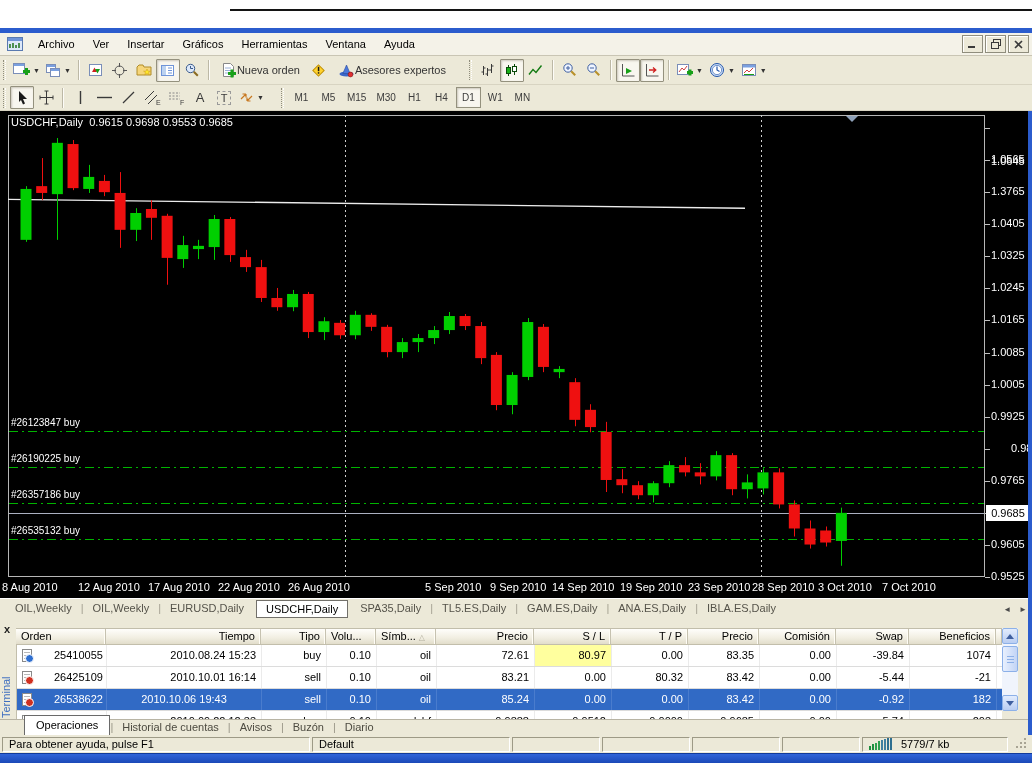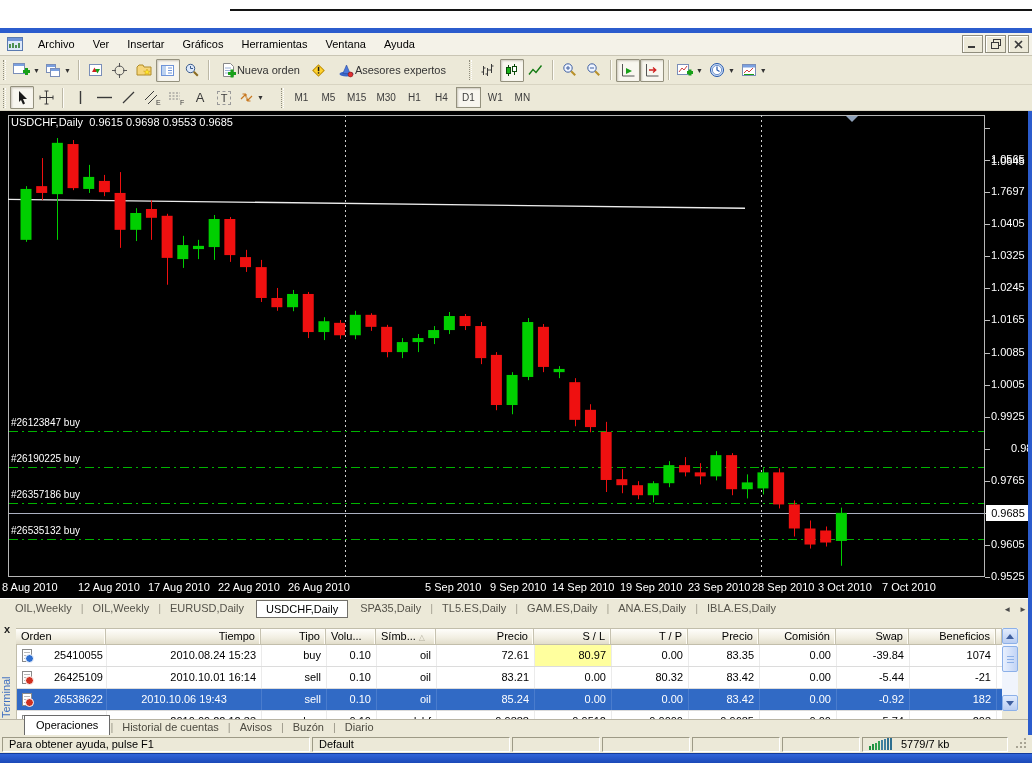--- a/index.html
+++ b/index.html
@@ -613,21 +613,21 @@
     <div id="chart-overlays">
         <div class="olabel" style="left: 11px; top: 306.476px;">#26123847 buy</div>
         <div class="olabel" style="left: 11px; top: 341.754px;">#26190225 buy</div>
         <div class="olabel" style="left: 11px; top: 377.835px;">#26357186 buy</div>
         <div class="olabel" style="left: 11px; top: 413.915px;">#26535132 buy</div>
         <div class="ptick" style="top: 17px;"></div>
         <div class="plabel" style="top: 10px; margin-top: 34px;">1.0645</div>
         <div class="ptick" style="top: 49px;"></div>
         <div class="plabel" style="top: 42.0714px;">1.0565</div>
         <div class="ptick" style="top: 81px;"></div>
-        <div class="plabel" style="top: 74.1429px;">1.7697</div>
+        <div class="plabel" style="top: 74.1429px;">1.3765</div>
         <div class="ptick" style="top: 113px;"></div>
         <div class="plabel" style="top: 106.214px;">1.0405</div>
         <div class="ptick" style="top: 145px;"></div>
         <div class="plabel" style="top: 138.286px;">1.0325</div>
         <div class="ptick" style="top: 177px;"></div>
         <div class="plabel" style="top: 170.357px;">1.0245</div>
         <div class="ptick" style="top: 209px;"></div>
         <div class="plabel" style="top: 202.429px;">1.0165</div>
         <div class="ptick" style="top: 242px;"></div>
         <div class="plabel" style="top: 234.5px;">1.0085</div>

